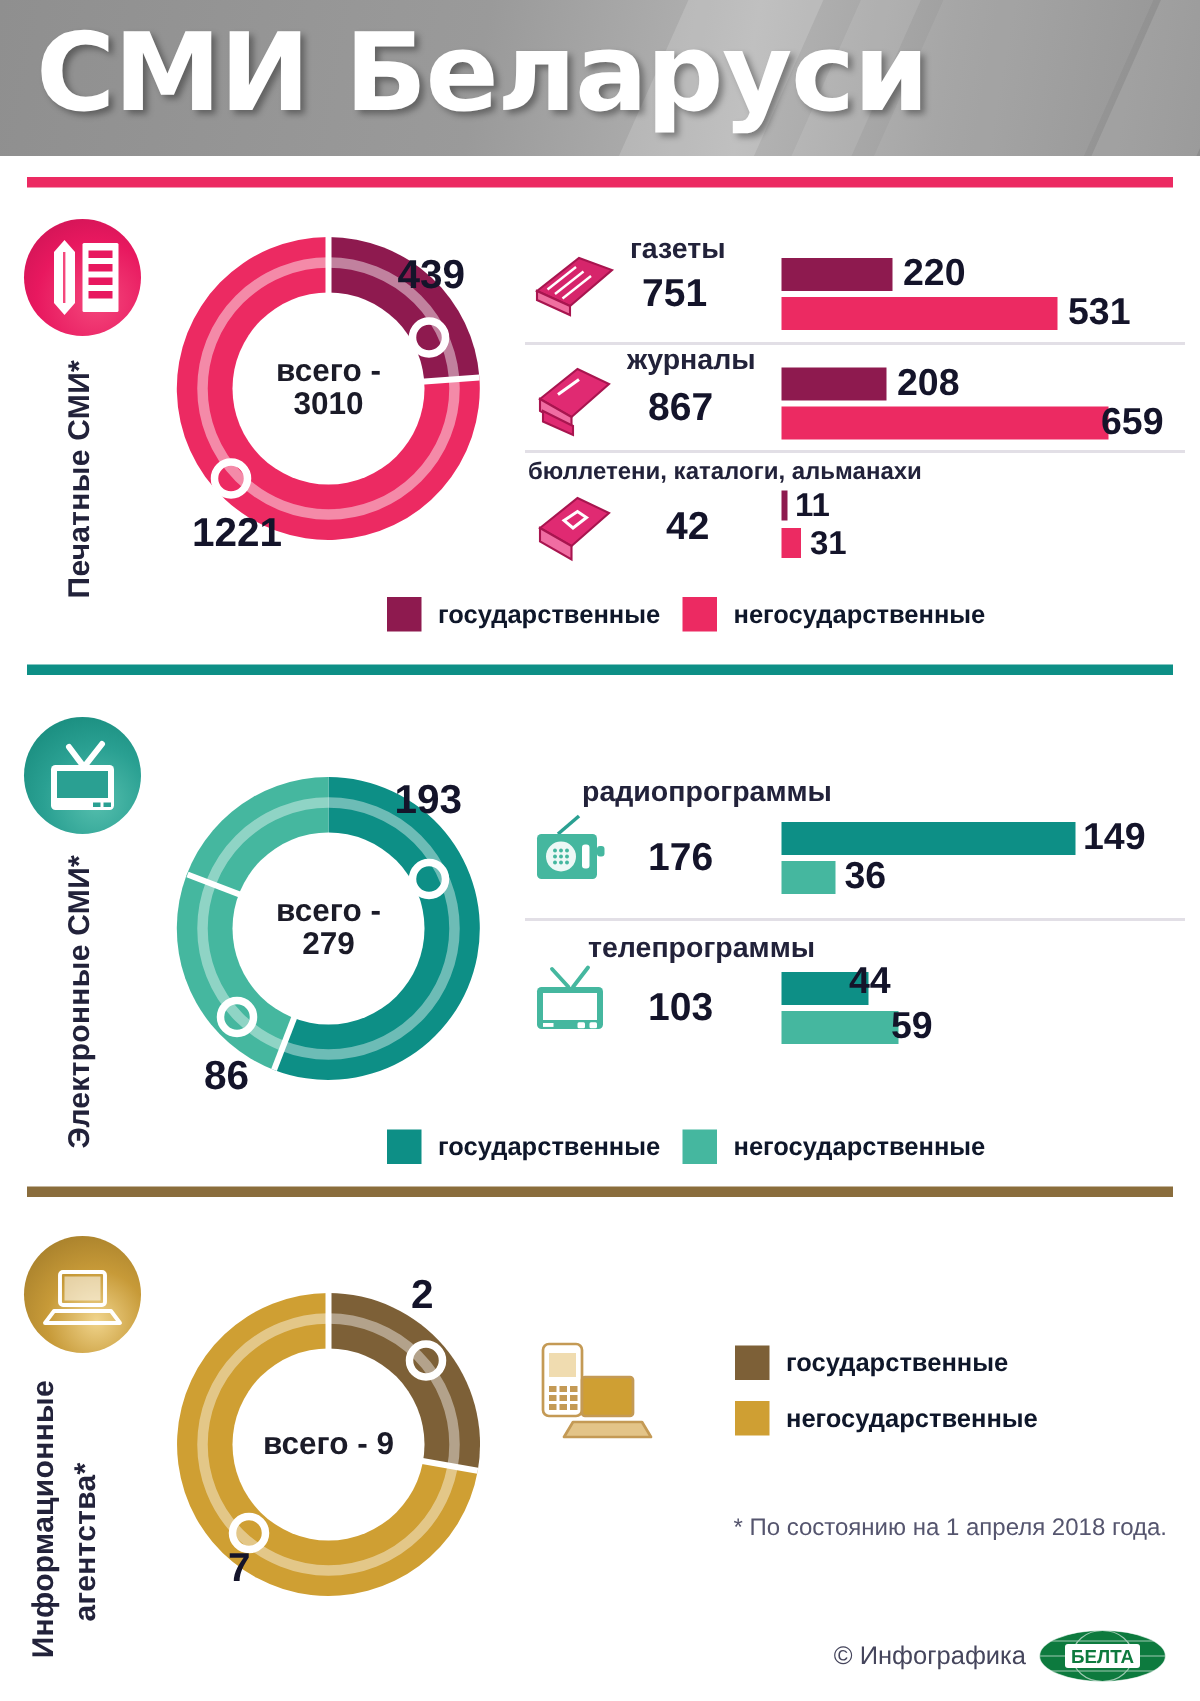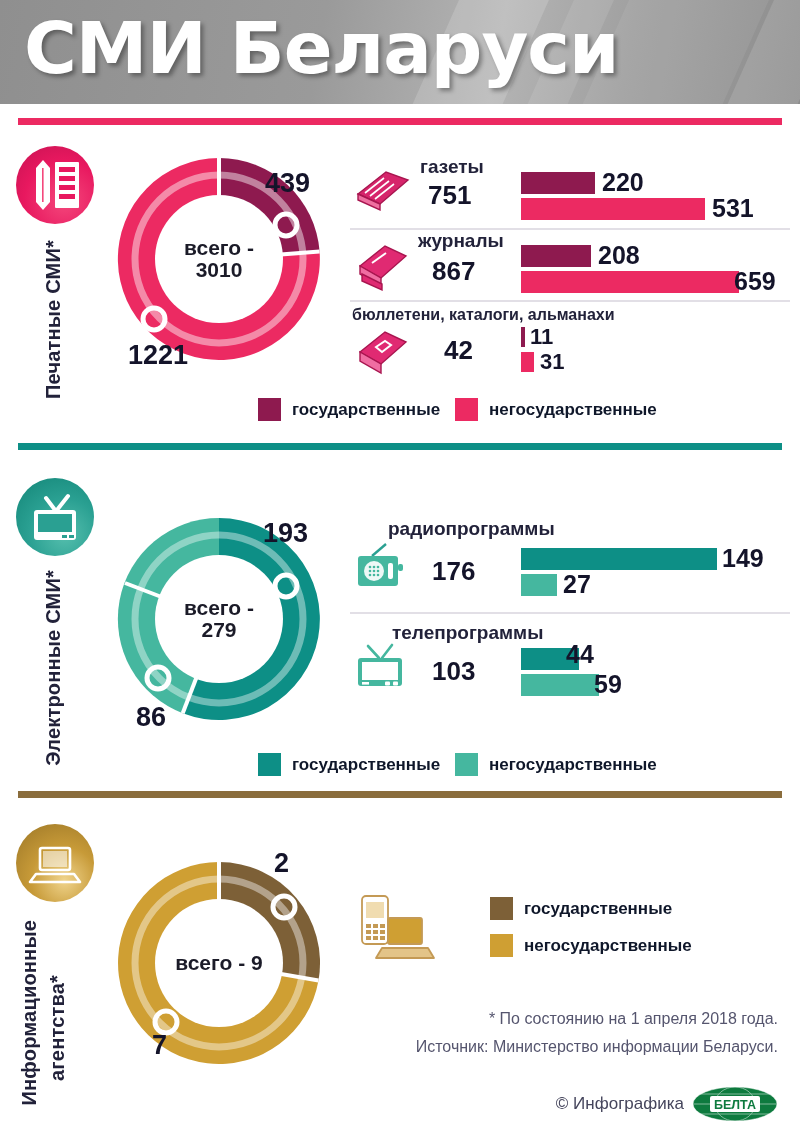--- a/index.html
+++ b/index.html
@@ -271,21 +271,21 @@
             <circle cx="26" cy="35" r="1.3"></circle>
         </g>
         <rect x="36" y="23" width="5" height="16" rx="2" fill="#ffffff"></rect>
       </svg>
     </div>
     <div class="cat-name" style="left:388px;top:518px;">радиопрограммы</div>
     <div class="cat-total" style="left:432px;top:556px;">176</div>
     <div class="bar" style="left:521px;top:548px;width:196px;background:#0d8f86;"></div>
     <div class="bar-val" style="left:722px;top:544px;">149</div>
     <div class="bar" style="left:521px;top:574px;width:36px;background:#45b79f;"></div>
-    <div class="bar-val" style="left:563px;top:570px;">27</div>
+    <div class="bar-val" style="left:563px;top:570px;">36</div>
 
     <div class="mini-icon" style="left:352px;top:642px;">
       <svg width="58" height="52" viewBox="0 0 58 52">
         <g fill="none" stroke="#45b79f" stroke-width="2.6" stroke-linecap="round">
           <path d="M16 4 L27 16"></path>
             <path d="M40 3 L30 16"></path>
         </g>
         <rect x="6" y="16" width="44" height="28" rx="3" fill="#45b79f"></rect>
         <rect x="10" y="20" width="36" height="18" fill="#ffffff"></rect>
         <rect x="10" y="40" width="7" height="2.6" fill="#ffffff"></rect>
@@ -369,21 +369,20 @@
       <span class="sw" style="background:#7d6037;"></span>
       <span class="lt">государственные</span>
     </div>
     <div class="legend">
       <span class="sw" style="background:#cf9f33;"></span>
       <span class="lt">негосударственные</span>
     </div>
   </div>
 
   <div class="foot-note ital">* По состоянию на 1 апреля 2018 года.</div>
-  <div class="foot-note foot-src">Источник: Министерство информации Беларуси.</div>
   <div class="copy">
     <span class="copy-txt">© Инфографика</span>
     <svg class="belta" viewBox="0 0 86 36">
       <ellipse cx="43" cy="18" rx="42" ry="17" fill="#0d7a3e"></ellipse>
       <g fill="none" stroke="#ffffff" stroke-width=".8" opacity=".6">
         <ellipse cx="43" cy="18" rx="42" ry="17"></ellipse>
         <ellipse cx="43" cy="18" rx="20" ry="17"></ellipse>
         <path d="M1 18 H85"></path>
           <path d="M8 8 H78"></path>
           <path d="M8 28 H78"></path>

